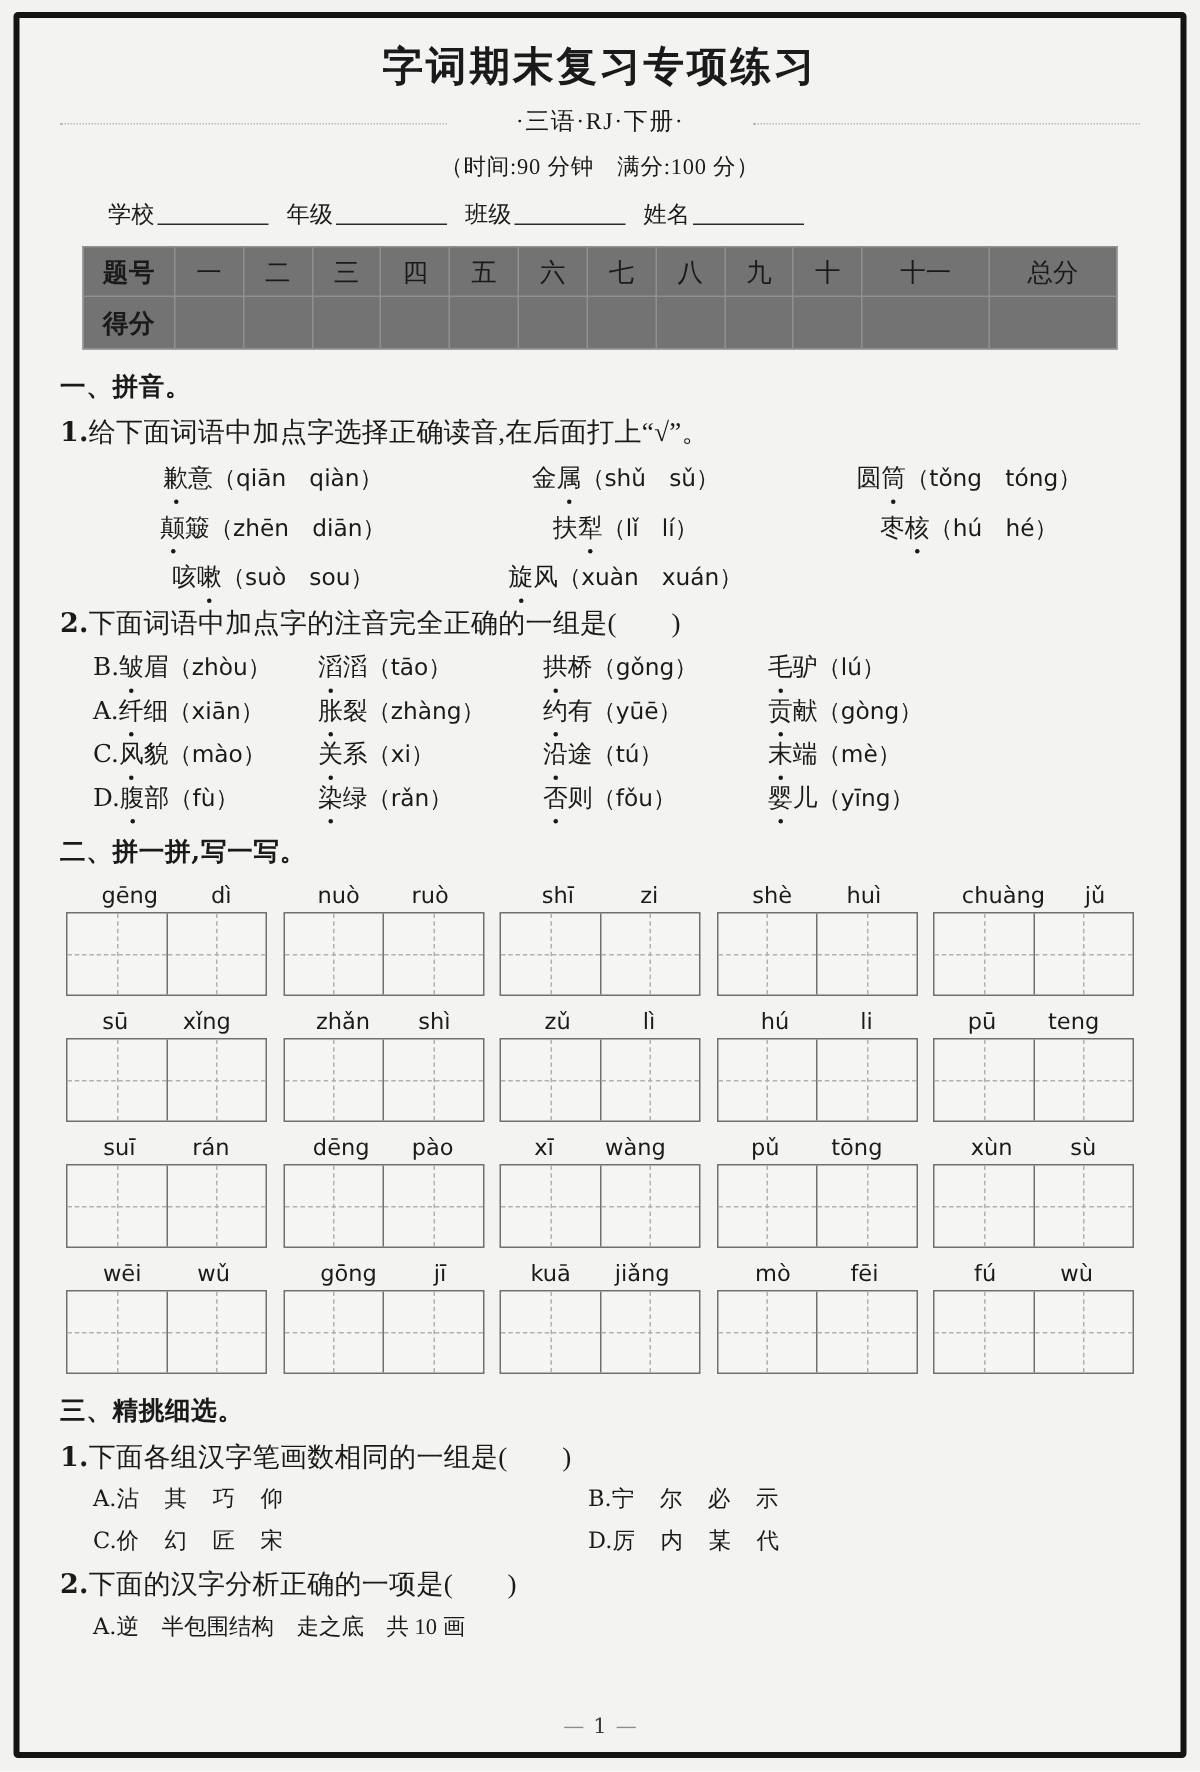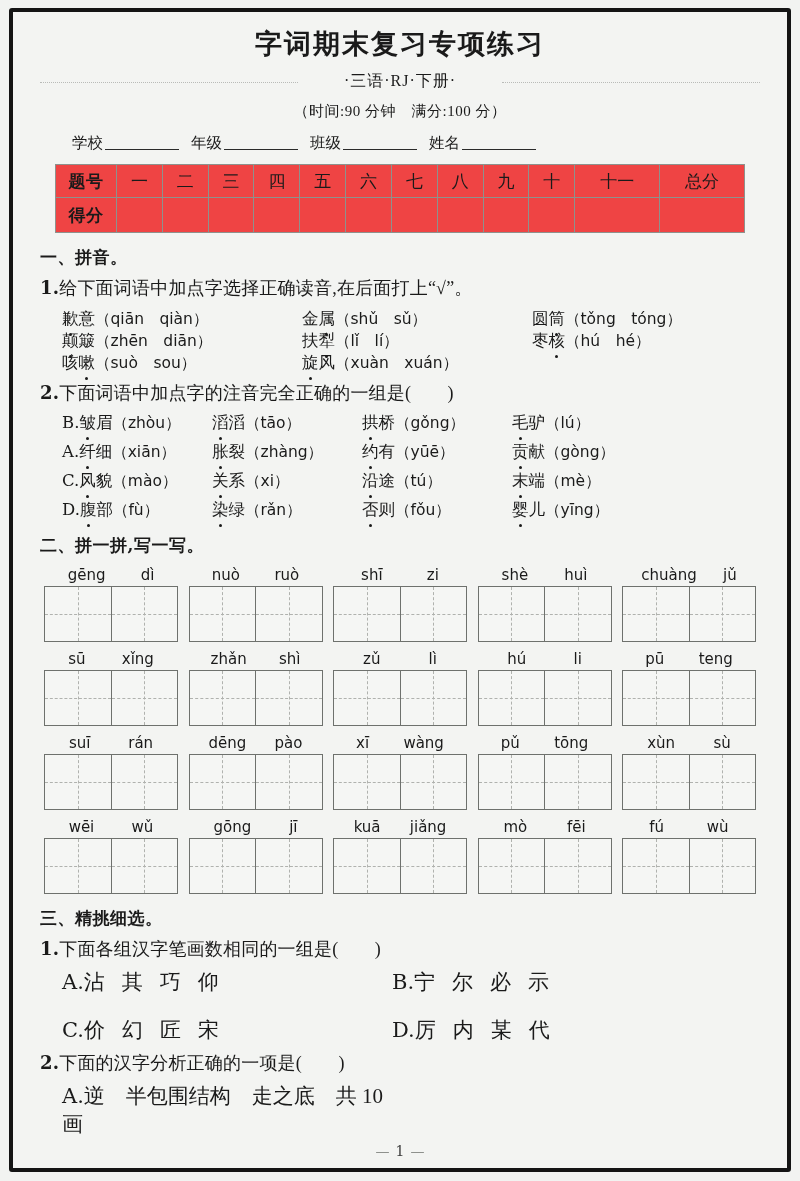--- a/index.html
+++ b/index.html
@@ -104,21 +104,21 @@
     margin-left: 2px;
     height: 14px;
     vertical-align: -2px;
   }
 
   
   .score-table {
     margin: 10px auto 0 auto;
     border-collapse: collapse;
     width: 690px;
-    background: #ef4444;
+    background: #737373;
   }
   .score-table td {
     border: 1px solid #8e918d;
     text-align: center;
     font-size: 17px;
     height: 30px;
     font-family: "DejaVu Serif", "Liberation Serif", serif;
   }
   .score-table td.lbl {
     width: 58px;
@@ -158,21 +158,23 @@
     border-radius: 50%;
   }
   .py { font-family: "DejaVu Sans", "Liberation Sans", sans-serif; font-size: 15.5px; }
 
   
   .py-grid {
     display: grid;
     grid-template-columns: 240px 230px auto;
     padding-left: 22px;
     margin-top: 8px;
+    row-gap: 11px;
     font-size: 16.5px;
+    text-align: center;
   }
 
   
   .mc-grid {
     display: grid;
     grid-template-columns: 150px 150px 150px auto;
     padding-left: 22px;
     margin-top: 7px;
     row-gap: 9px;
     font-size: 16.5px;
@@ -224,22 +226,22 @@
     top: 0; bottom: 0; left: 50%;
     border-left: 1px dashed #b0b2ae;
   }
 
   
   .s3-opts {
     display: grid;
     grid-template-columns: 330px auto;
     padding-left: 22px;
     margin-top: 7px;
-    row-gap: 20px;
-    font-size: 21px;
+    row-gap: 9px;
+    font-size: 15px;
   }
   .spaced-chars span { margin-right: 17px; }
 
   
   .pagenum {
     position: absolute;
     bottom: 22px;
     left: 0; right: 0;
     text-align: center;
     font-size: 14px;

